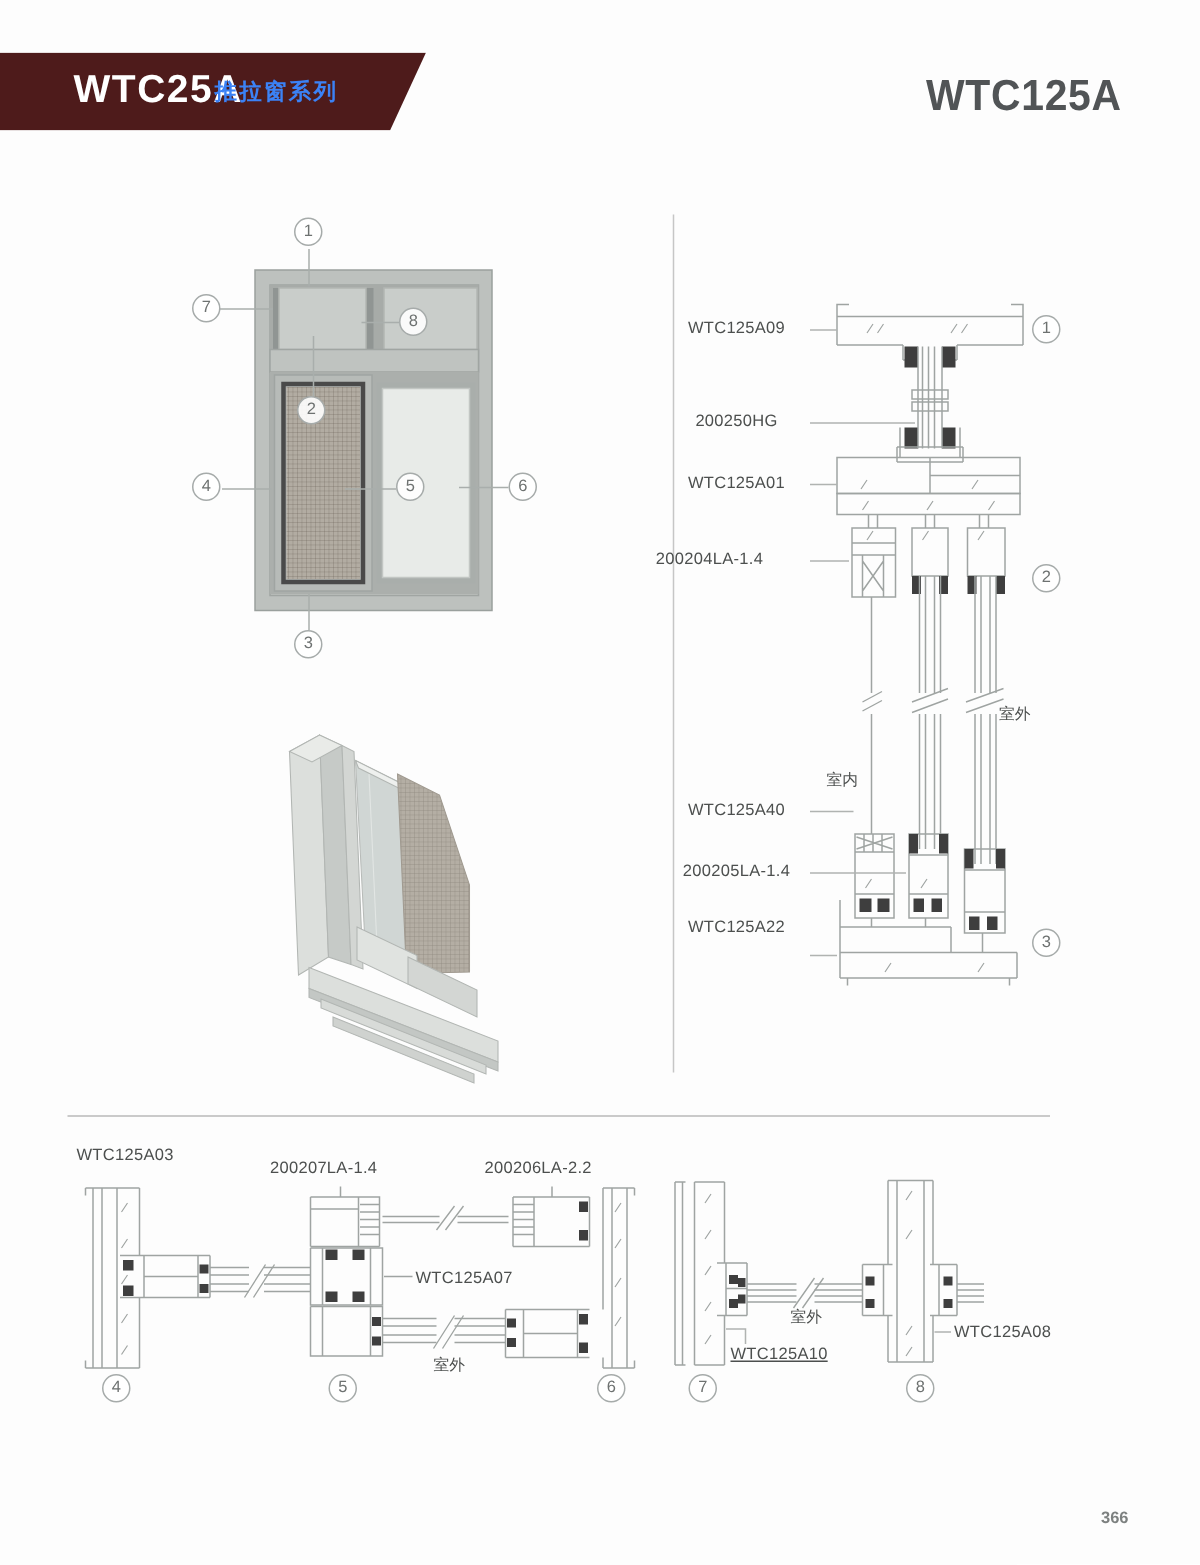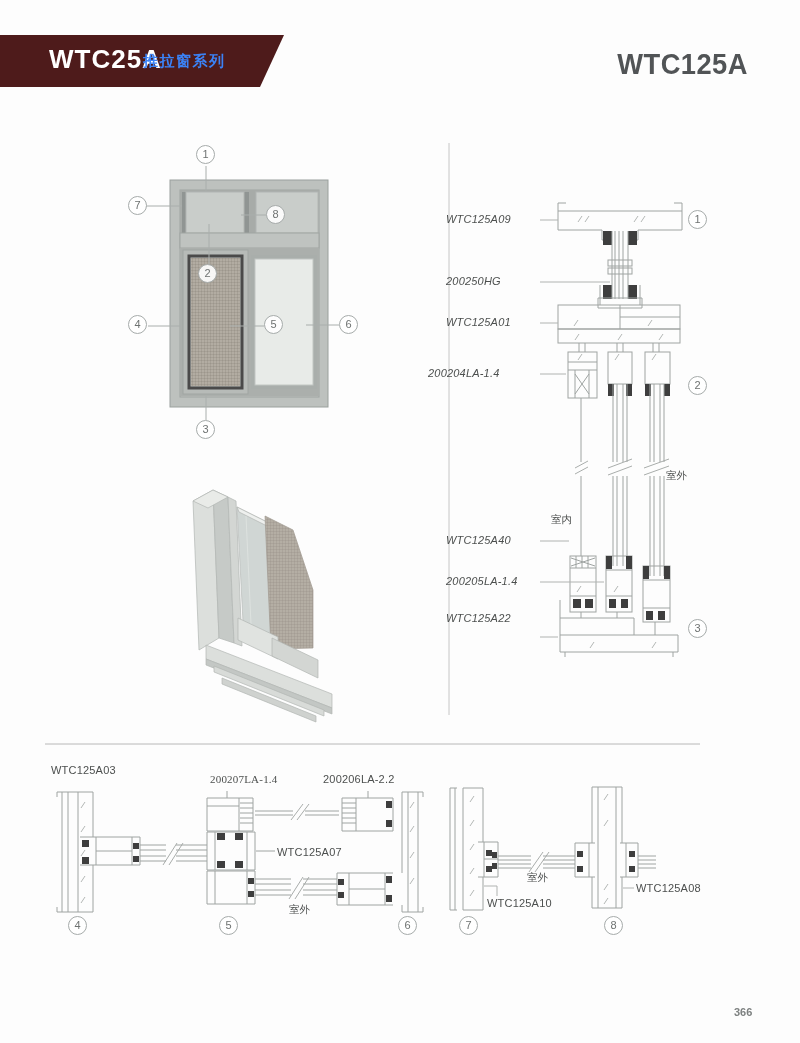--- a/index.html
+++ b/index.html
@@ -9,21 +9,21 @@
   
   .banner { position:absolute; left:0; top:35px; width:284px; height:52px; background:#4e1b1b;
             clip-path:polygon(0 0, 100% 0, calc(100% - 24px) 100%, 0 100%); }
   .banner-code { position:absolute; left:49px; top:9px; color:#ffffff; font-size:26px; font-weight:bold; letter-spacing:1px; }
   .banner-name { position:absolute; left:143px; top:17px; color:#3b82f6; font-size:15px; font-weight:bold; letter-spacing:1.5px; }
   .model-title { position:absolute; right:52px; top:48px; font-size:29px; font-weight:bold; color:#515456;
                  letter-spacing:0.5px; transform:scaleX(0.94); transform-origin:right center; }
 
   
   .lbl { position:absolute; font-size:11px; color:#4c4f4e; letter-spacing:0.2px; white-space:nowrap; }
-  .lbl.r { width:90px; text-align:left;font-style:italic; }
+  .lbl.r { width:90px; text-align:center; }
   .cjk { position:absolute; font-size:10.5px; color:#4c4f4e; white-space:nowrap; }
   .marker { position:absolute; width:19px; height:19px; box-sizing:border-box; border:1px solid #a6abaa;
             border-radius:50%; background:rgba(255,255,255,0.9); color:#6e7271; font-size:11px;
             line-height:17px; text-align:center; }
   .pagenum { position:absolute; left:734px; top:1006px; font-size:11px; font-weight:bold; color:#7d8180; }
 
   svg.draw { position:absolute; left:0; top:0; }
 </style>
 </head>
 <body>
@@ -241,29 +241,29 @@
   <div class="lbl r" style="left:446px; top:534px;">WTC125A40</div>
   <div class="lbl r" style="left:446px; top:575px;">200205LA-1.4</div>
   <div class="lbl r" style="left:446px; top:612px;">WTC125A22</div>
   <div class="cjk" style="left:551px; top:469px;margin-top:44px;">室内</div>
   <div class="cjk" style="left:666px; top:469px;">室外</div>
   <div class="marker" style="left:688px; top:210px;">1</div>
   <div class="marker" style="left:688px; top:376px;">2</div>
   <div class="marker" style="left:688px; top:619px;">3</div>
 
   <div class="lbl" style="left:51px; top:744px;margin-top:20px;">WTC125A03</div>
-  <div class="lbl" style="left:210px; top:773px;font-family:Liberation Serif, serif;">200207LA-1.4</div>
+  <div class="lbl" style="left:180px; top:773px;">200207LA-1.4</div>
   <div class="lbl" style="left:323px; top:773px;">200206LA-2.2</div>
   <div class="lbl" style="left:277px; top:846px;">WTC125A07</div>
   <div class="cjk" style="left:289px; top:903px;">室外</div>
   <div class="marker" style="left:68px;  top:916px;">4</div>
   <div class="marker" style="left:219px; top:916px;">5</div>
   <div class="marker" style="left:398px; top:916px;">6</div>
 
-  <div class="lbl" style="left:487px; top:897px;">WTC125A10</div>
+  <div class="lbl" style="left:487px; top:897px;text-decoration:underline;">WTC125A10</div>
   <div class="lbl" style="left:636px; top:882px;">WTC125A08</div>
   <div class="cjk" style="left:527px; top:871px;">室外</div>
   <div class="marker" style="left:459px; top:916px;">7</div>
   <div class="marker" style="left:604px; top:916px;">8</div>
 
   <div class="pagenum">366</div>
 
 </div>
 
 </body></html>

